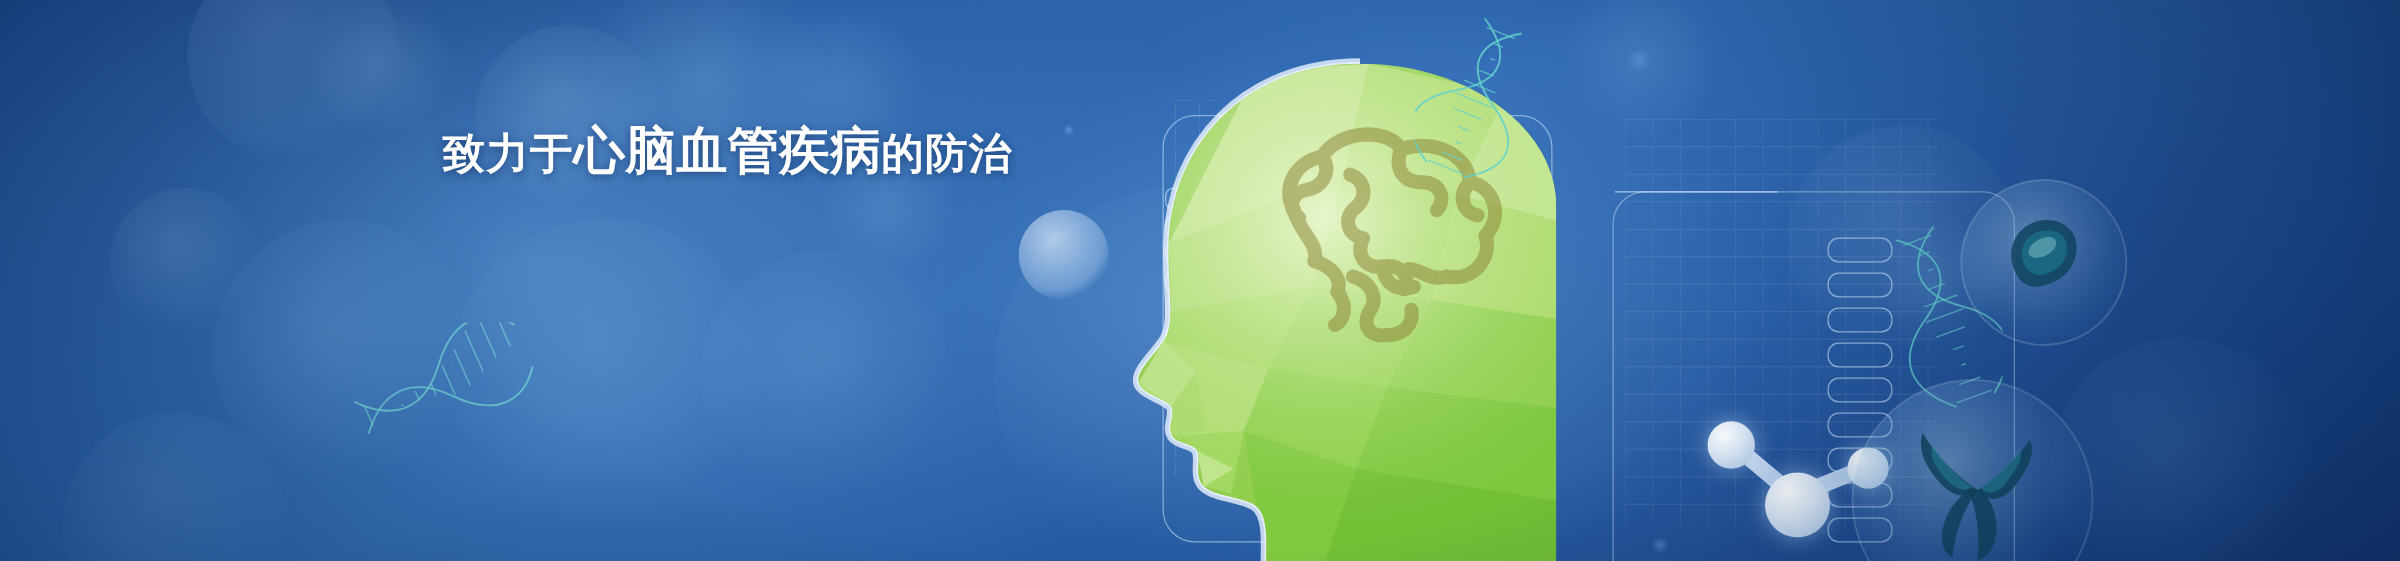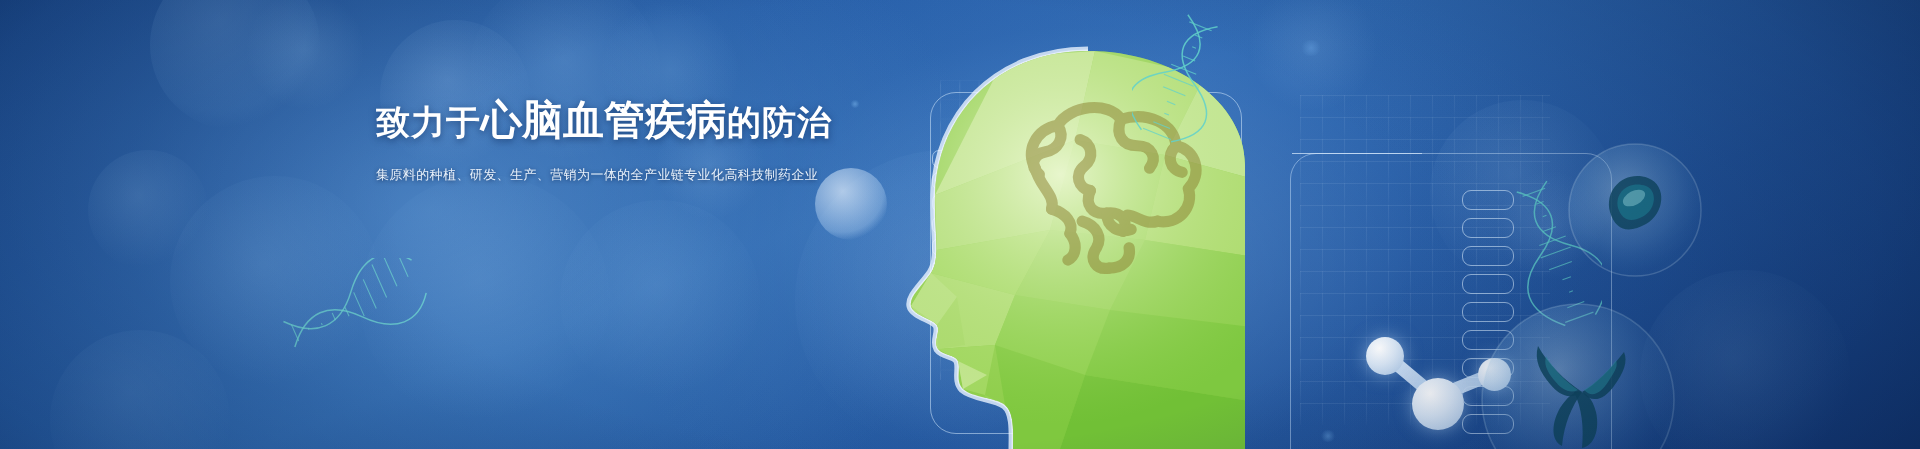--- a/index.html
+++ b/index.html
@@ -10,21 +10,21 @@
       radial-gradient(ellipse 620px 430px at 1090px 250px, rgba(120,170,225,0.40) 0%, rgba(60,115,185,0.12) 52%, rgba(30,80,160,0) 80%),
       radial-gradient(ellipse 1100px 700px at 1180px 120px, rgba(70,125,200,0.35) 0%, rgba(30,78,156,0) 70%),
       linear-gradient(158deg,#1b4d92 0%,#1f56a0 22%,#2a66ae 45%,#1d4f95 70%,#143c7c 100%);
   }
   .lay{position:absolute;inset:0;}
   .bokeh{position:absolute;border-radius:50%;}
   #vig{position:absolute;inset:0;
     background:radial-gradient(ellipse 1250px 560px at 900px 224px, rgba(0,0,0,0) 40%, rgba(8,30,72,0.30) 78%, rgba(6,24,60,0.55) 100%);}
 
   
-  #textblock{position:absolute;left:376px;top:96px;width:430px;}
+  #textblock{position:absolute;left:354px;top:96px;width:430px;}
   #headline{font-size:34px;font-weight:bold;color:#ffffff;letter-spacing:1px;
     line-height:1.18;white-space:nowrap;text-shadow:0 2px 7px rgba(10,34,80,.55);}
   #headline .big{font-size:41px;letter-spacing:0px;}
   #subhead{margin-top:9px;font-size:30px;color:#a9db63;letter-spacing:3px;
     white-space:nowrap;text-shadow:0 2px 7px rgba(10,40,80,.45);}
   #tagline{margin-top:22px;font-size:13px;color:#eaf2fb;letter-spacing:.4px;
     white-space:nowrap;text-shadow:0 1px 4px rgba(8,30,70,.7);}
 
   
   .hud-rect{position:absolute;border:1.4px solid rgba(205,228,250,0.55);border-radius:26px;}
@@ -289,16 +289,15 @@
   </svg>
 
   <div class="bokeh" style="left:1300px;top:40px;width:22px;height:16px;background:radial-gradient(circle, rgba(100,160,225,.55), rgba(255,255,255,0) 70%);"></div>
   <div class="bokeh" style="left:850px;top:100px;width:10px;height:8px;background:radial-gradient(circle, rgba(120,180,235,.55), rgba(255,255,255,0) 70%);"></div>
   <div class="bokeh" style="left:1320px;top:430px;width:16px;height:12px;background:radial-gradient(circle, rgba(120,180,235,.40), rgba(255,255,255,0) 70%);"></div>
 
   <div id="vig"></div>
 
   <div id="textblock">
     <div id="headline"><span>致力于</span><span class="big">心脑血管疾病</span><span>的防治</span></div>
-    <div id="tagline">集原料的种植、研发、生产、营销为一体的全产业链专业化高科技制药企业</div>
   </div>
 
 </div>
 
 </body></html>

